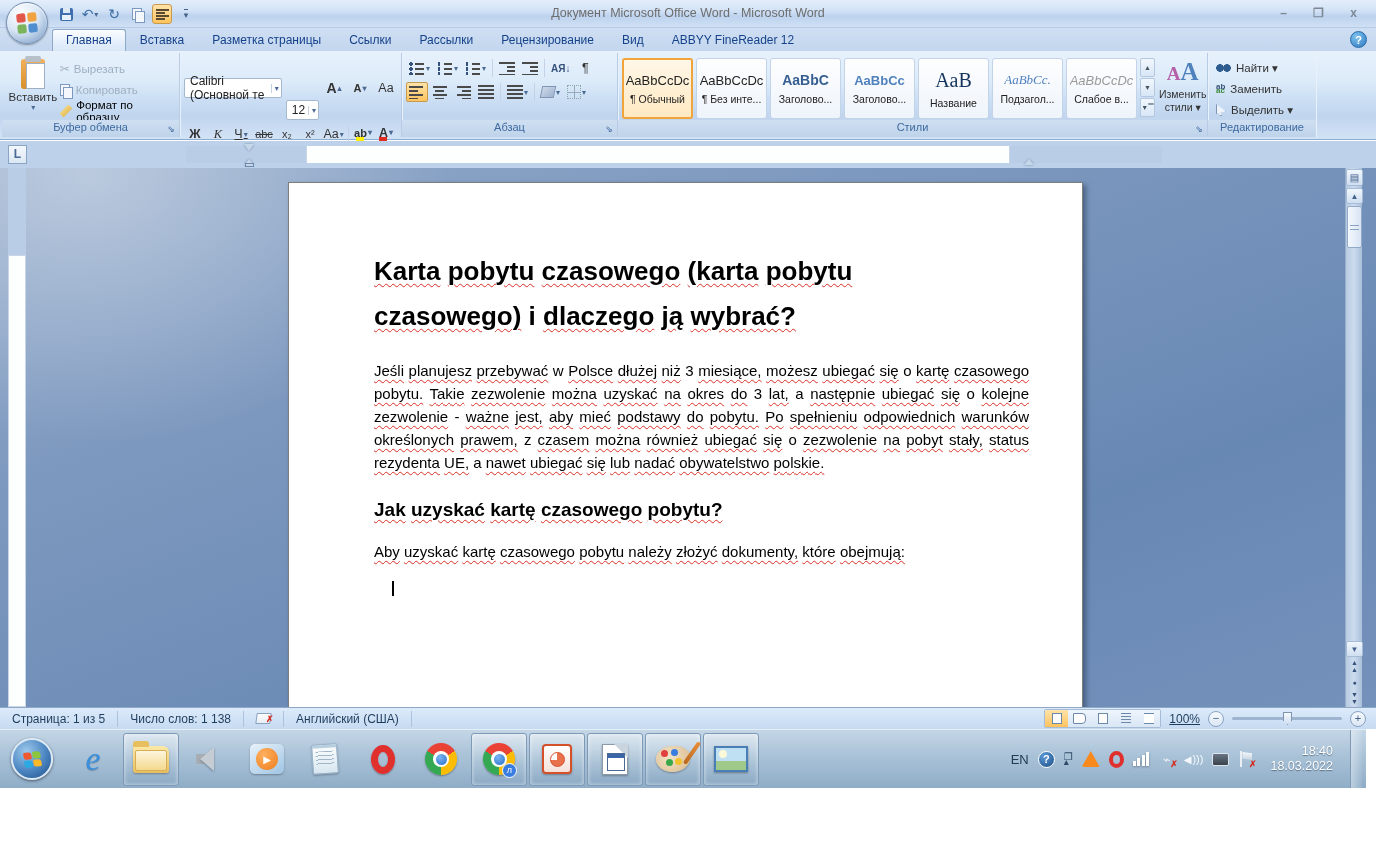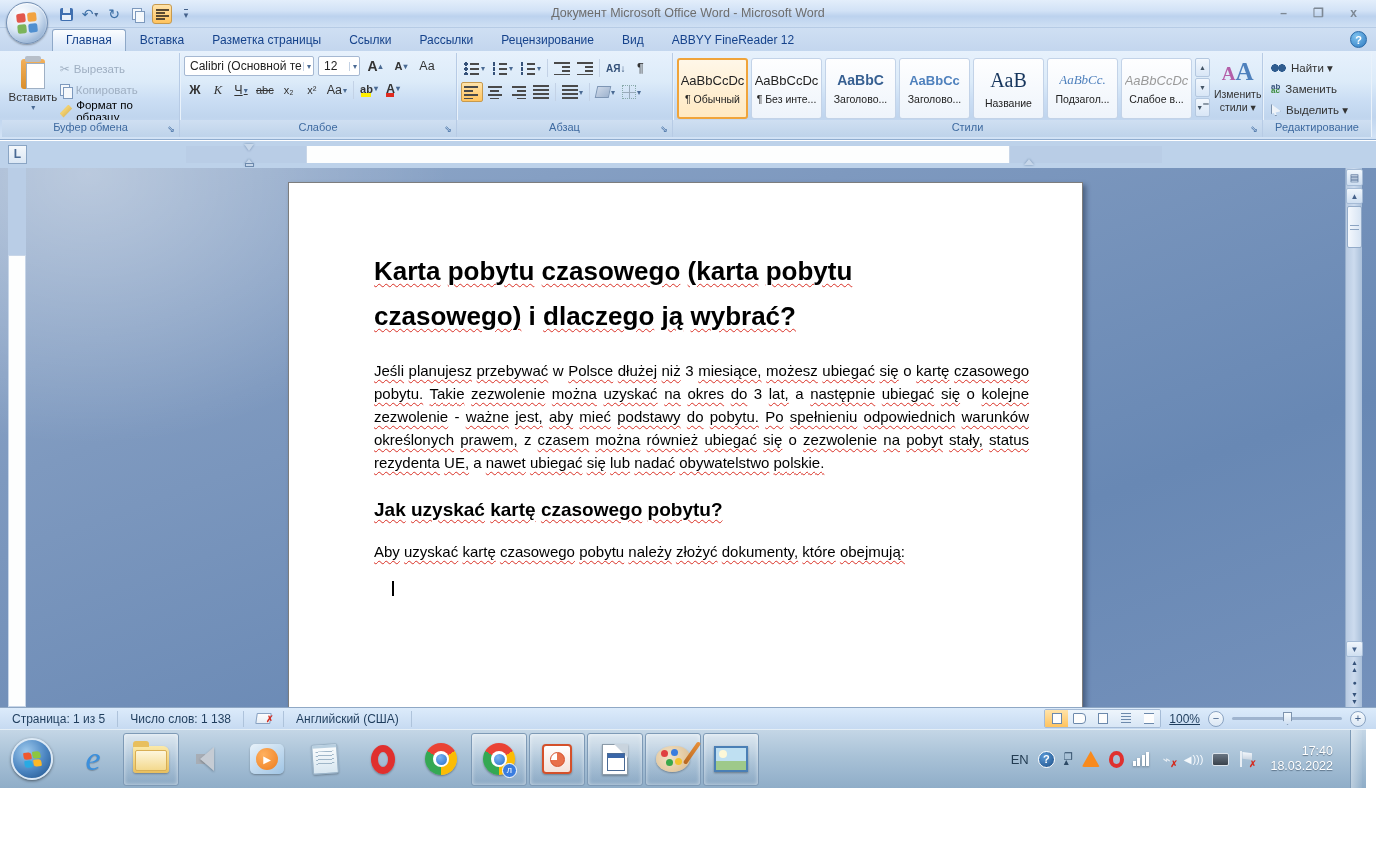--- a/index.html
+++ b/index.html
@@ -71,27 +71,27 @@
   .clipboard-icon { width:24px; height:30px; background:linear-gradient(#f3b15c,#d98e2b); border-radius:3px; position:relative; margin-bottom:2px; }
   .clipboard-icon::before { content:""; position:absolute; left:4px; top:-3px; width:16px; height:6px; background:#b7bfc9; border-radius:2px; }
   .clipboard-icon::after { content:""; position:absolute; left:5px; top:4px; width:17px; height:24px; background:#fff; border:1px solid #9fb0c4; }
   .clip-cmds { display:flex; flex-direction:column; justify-content:flex-start; gap:3px; padding-top:4px; }
   .clip-cmd { display:flex; align-items:center; gap:4px; font-size:11.5px; height:18px; }
   .clip-cmd.dis { color:#9fafc2; }
   .scissors { font-size:12px; color:#9fafc2; }
   .brush-icon { width:13px; height:13px; background:linear-gradient(135deg,#f0d070 40%,#caa24a); clip-path:polygon(0 70%, 70% 0, 100% 30%, 30% 100%); }
 
   
-  .g-font { width:277px; }
+  .g-font { width:222px; }
   .g-font .group-body { flex-direction:column; gap:4px; }
   .combo-row { display:flex; gap:4px; align-items:center; }
   .combo { background:#fff; border:1px solid #a5b8d2; border-radius:2px; height:20px;
     display:flex; align-items:center; font-size:12px; color:#222; padding:0 2px 0 5px; }
   .combo .arrow { margin-left:auto; font-size:8px; color:#4a6a94; border-left:1px solid #c4d2e4; padding-left:3px; }
-  .font-name { width:130px; } .font-size { width:42px; }
+  .font-name { width:130px; } .font-size { width:42px;margin-top:44px; }
   .btn-sm { min-width:22px; height:20px; border:1px solid transparent; border-radius:2px; display:flex;
     align-items:center; justify-content:center; font-size:12.5px; color:#333; padding:0 2px; }
   .btn-row { display:flex; align-items:center; gap:1px; }
   .b-bold{font-weight:bold;} .b-italic{font-style:italic; font-family:"Liberation Serif",serif;}
   .b-under{text-decoration:underline;} .b-strike{text-decoration:line-through; font-size:11px;}
   .b-sub,.b-sup{font-size:11px;}
   .hl-btn { position:relative; padding-bottom:3px; font-size:11px; font-weight:bold; }
   .hl-btn::after { content:""; position:absolute; left:3px; bottom:2px; right:9px; height:4px; background:#ffef00; }
   .fc-btn { position:relative; padding-bottom:3px; font-weight:bold; }
   .fc-btn::after { content:""; position:absolute; left:3px; bottom:2px; right:9px; height:4px; background:#e02b20; }
@@ -772,20 +772,20 @@
       <span class="tray-icon tray-signal"></span>
       <span class="tray-icon tray-power"></span>
       <span class="tray-icon tray-volume">
           <i>)))</i>
         </span>
       <span class="tray-icon tray-display"></span>
       <span class="tray-icon tray-flag">
           <span class="x">✗</span>
         </span>
       <div class="tray-clock">
-        <div>17:40</div>
+        <div>18:40</div>
         <div>18.03.2022</div>
       </div>
       <div class="show-desktop"></div>
     </div>
   </div>
   <div class="white-strip-r"></div>
 </div>
 
 </body></html>

